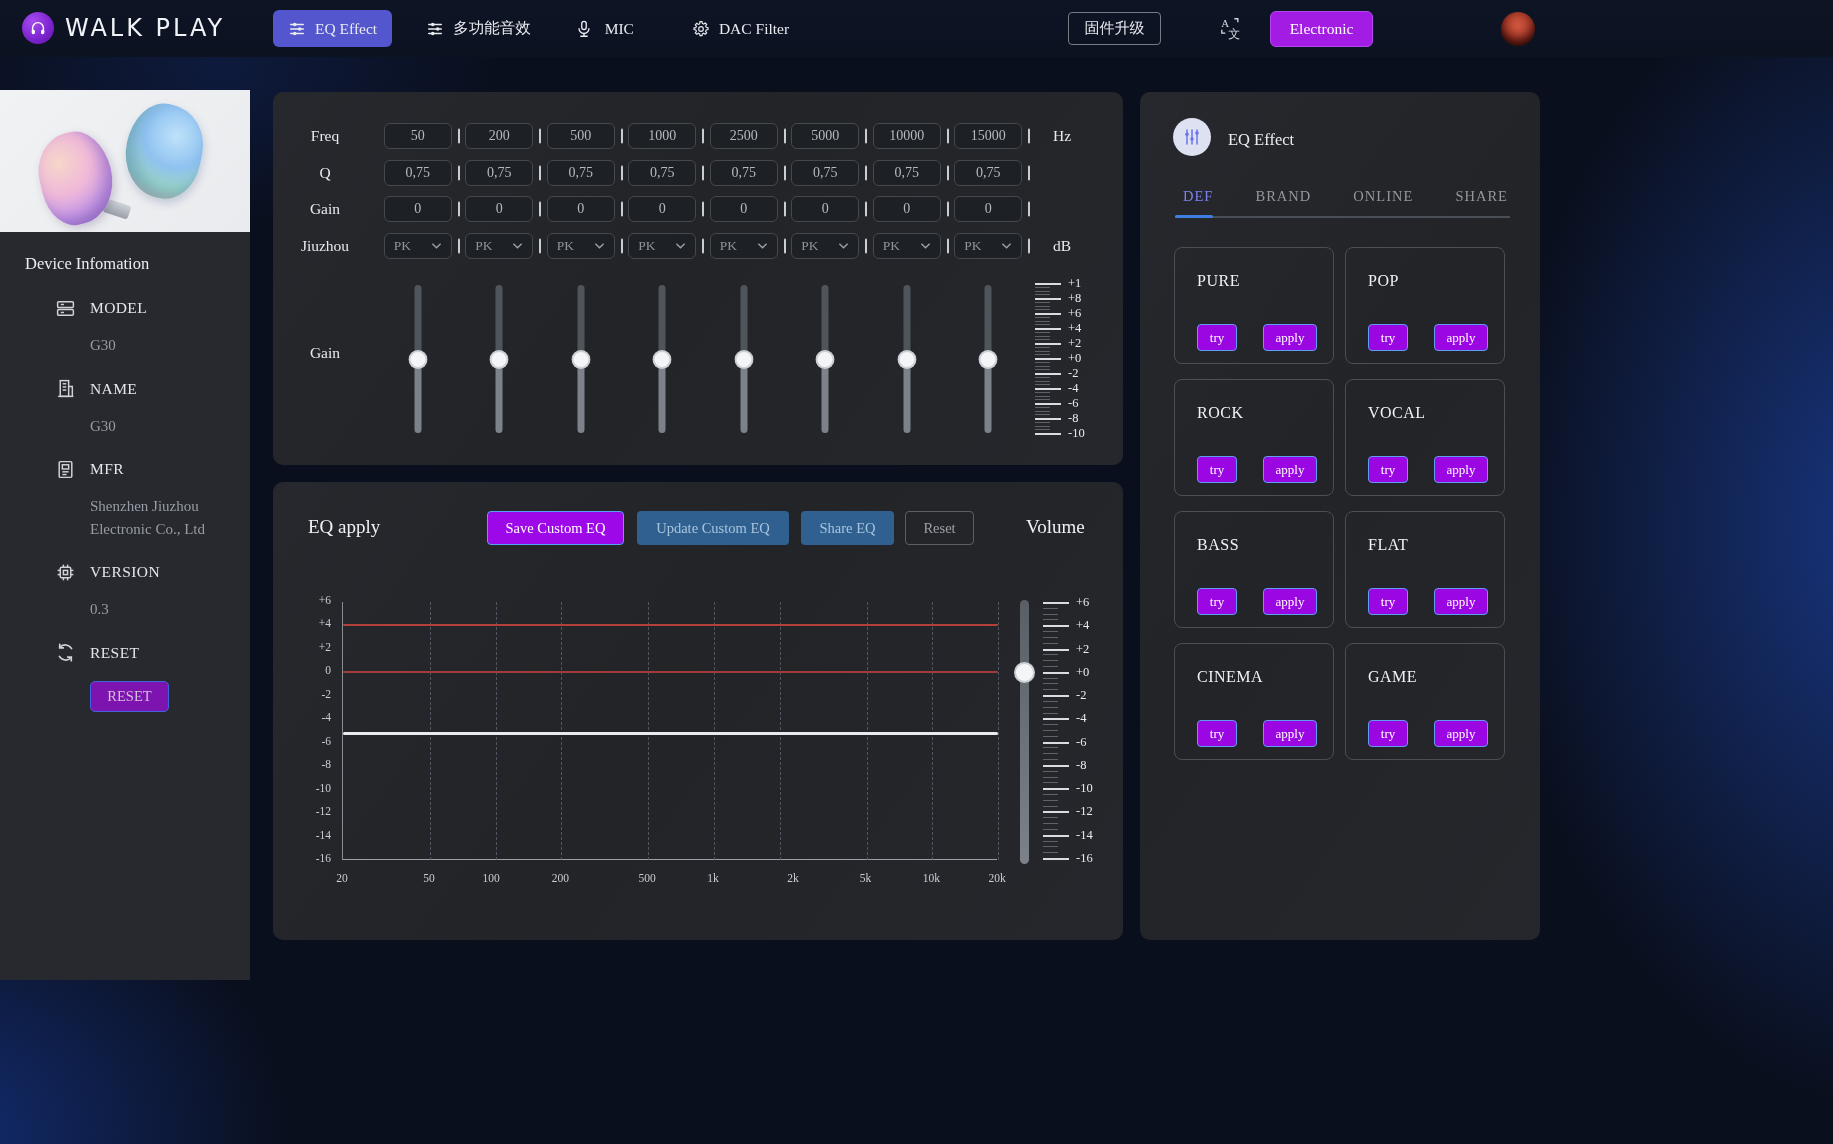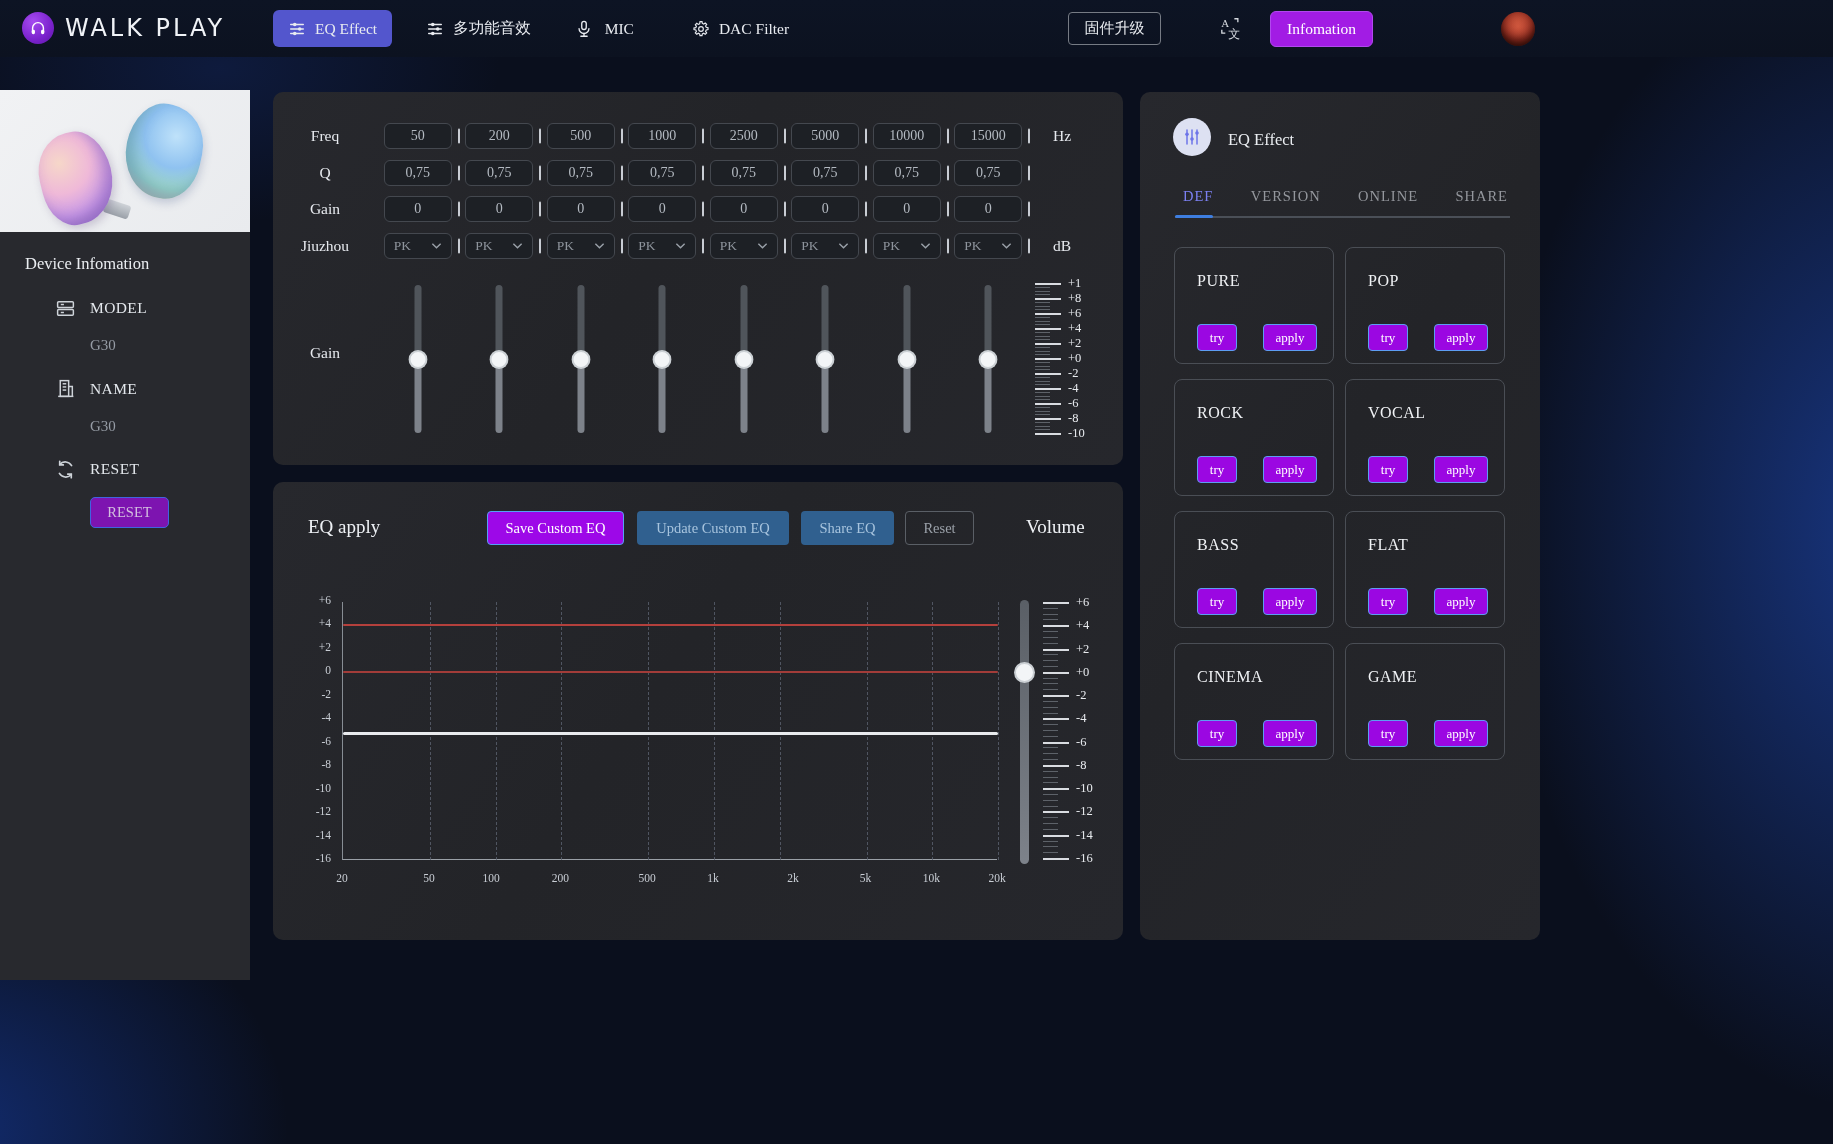--- a/index.html
+++ b/index.html
@@ -219,21 +219,21 @@
     </nav>
   <button class="hdr-btn-firmware">固件升级</button>
   <span class="lang-icon">
     <svg viewBox="0 0 22 22" fill="currentColor" stroke="none">
       <text x="3" y="10.5" font-size="10" font-family="serif">A</text>
       <path d="M3.5 12.5 v3.2 h3.2" fill="none" stroke="currentColor" stroke-width="1.2"></path>
       <text x="9.5" y="20" font-size="11" font-family="serif">文</text>
       <path d="M15 2.5 h3.2 v3.2" fill="none" stroke="currentColor" stroke-width="1.2"></path>
     </svg>
   </span>
-  <button class="hdr-btn-disconnect">Infomation</button>
+  <button class="hdr-btn-disconnect">Electronic</button>
   <span class="avatar"></span>
 </header>
 
 <aside class="sidebar">
   <div class="device-photo">
     <div class="bud bud-right"></div>
     <div class="bud bud-nozzle"></div>
     <div class="bud bud-left"></div>
   </div>
   <div class="device-info">
@@ -261,20 +261,54 @@
                 <path d="M13 8h3.5v9.5"></path>
                 <line x1="3" y1="17.5" x2="17.5" y2="17.5"></line>
                 <line x1="7.3" y1="5.5" x2="10.7" y2="5.5"></line>
                 <line x1="7.3" y1="8.5" x2="10.7" y2="8.5"></line>
                 <line x1="7.3" y1="11.5" x2="10.7" y2="11.5"></line>
               </svg>
             </span>
             <span class="info-label">NAME</span>
           </div>
           <div class="info-value">G30</div>
+        </div>
+        <div class="info-item">
+          <div class="info-label-row">
+            <span class="sb-icon">
+              <svg viewBox="0 0 20 20" fill="none" stroke="currentColor" stroke-width="1.4">
+                <rect x="4" y="2.5" width="12" height="15" rx="1"></rect>
+                <rect x="7" y="5.5" width="6" height="4"></rect>
+                <line x1="7" y1="12.2" x2="13" y2="12.2"></line>
+                <line x1="7" y1="14.8" x2="11" y2="14.8"></line>
+              </svg>
+            </span>
+            <span class="info-label">MFR</span>
+          </div>
+          <div class="info-value">Shenzhen Jiuzhou Electronic Co., Ltd</div>
+        </div>
+        <div class="info-item">
+          <div class="info-label-row">
+            <span class="sb-icon">
+              <svg viewBox="0 0 20 20" fill="none" stroke="currentColor" stroke-width="1.4">
+                <rect x="5" y="5" width="10" height="10" rx="1.5"></rect>
+                <rect x="8" y="8" width="4" height="4"></rect>
+                <line x1="8" y1="5" x2="8" y2="2.5"></line>
+                <line x1="12" y1="5" x2="12" y2="2.5"></line>
+                <line x1="8" y1="17.5" x2="8" y2="15"></line>
+                <line x1="12" y1="17.5" x2="12" y2="15"></line>
+                <line x1="5" y1="8" x2="2.5" y2="8"></line>
+                <line x1="5" y1="12" x2="2.5" y2="12"></line>
+                <line x1="17.5" y1="8" x2="15" y2="8"></line>
+                <line x1="17.5" y1="12" x2="15" y2="12"></line>
+              </svg>
+            </span>
+            <span class="info-label">VERSION</span>
+          </div>
+          <div class="info-value">0.3</div>
         </div>
         <div class="info-item"><div class="info-label-row">
             <span class="sb-icon">
               <svg viewBox="0 0 20 20" fill="none" stroke="currentColor" stroke-width="1.6" stroke-linecap="round">
                 <path d="M15.8 6.3A7 7 0 0 0 4.5 5.2"></path>
                 <path d="M4.2 13.7a7 7 0 0 0 11.3 1.1"></path>
                 <path d="M4.5 2.2v3.4h3.4"></path>
                 <path d="M15.5 17.8v-3.4h-3.4"></path>
               </svg>
             </span>
@@ -672,21 +706,21 @@
         <line x1="10" y1="3" x2="10" y2="17"></line>
         <line x1="15" y1="3" x2="15" y2="17"></line>
       <circle cx="5" cy="7.2" r="1.8" stroke="none"></circle>
         <circle cx="10" cy="12" r="1.8" stroke="none"></circle>
         <circle cx="15" cy="6" r="1.8" stroke="none"></circle>
     </svg>
   </div>
   <div class="pp-title">EQ Effect</div>
   <div class="tabs" id="preset-tabs">
       <div class="tab active">DEF</div>
-      <div class="tab">VERSION</div>
+      <div class="tab">BRAND</div>
       <div class="tab">ONLINE</div>
       <div class="tab">SHARE</div>
     </div>
   <div class="tab-track"></div>
   <div class="tab-active-seg"></div>
   <div class="preset-grid" id="preset-grid">
       <div class="preset-card">
         <div class="preset-name">PURE</div>
         <button class="pbtn pbtn-try">try</button>
         <button class="pbtn pbtn-apply">apply</button>

